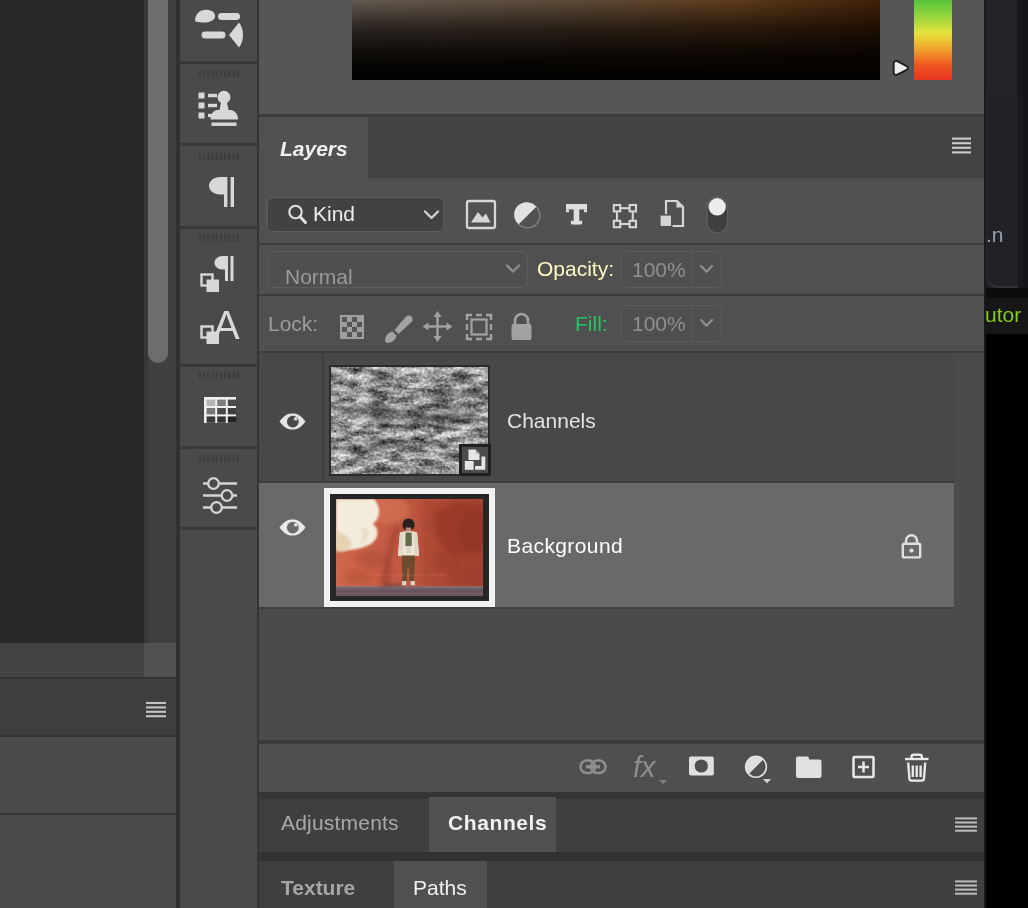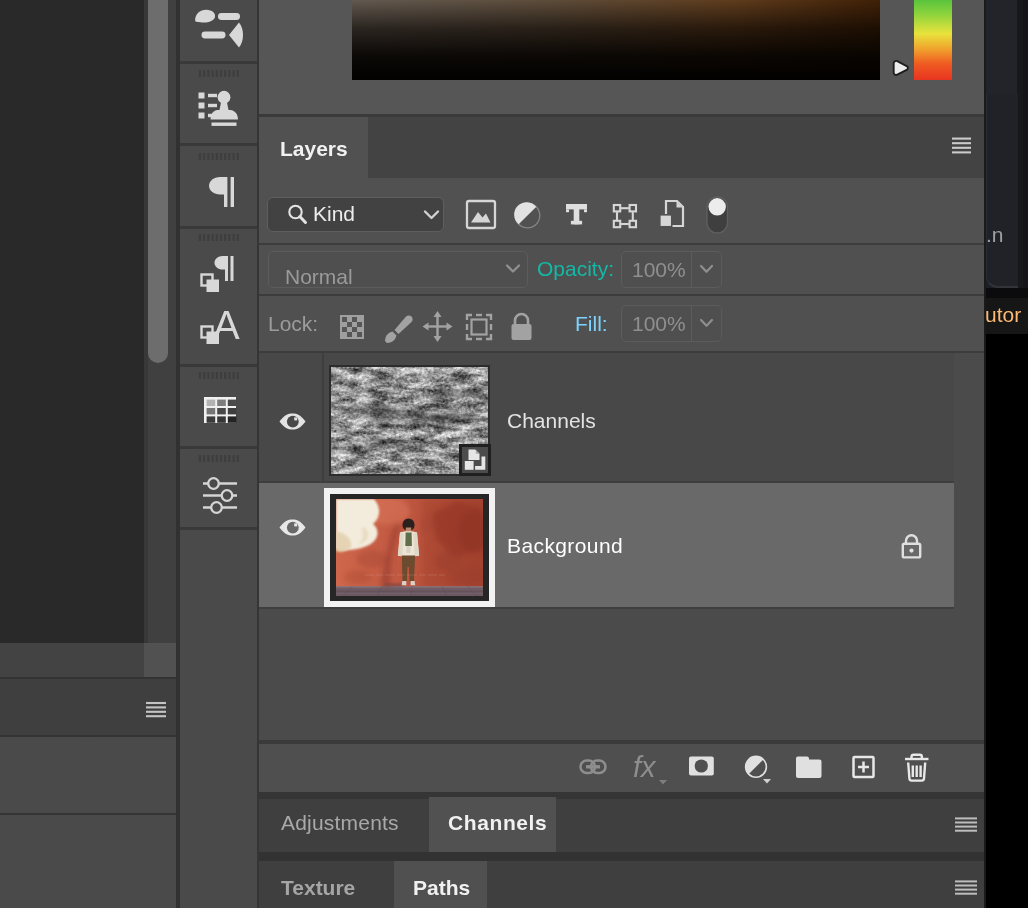--- a/index.html
+++ b/index.html
@@ -147,21 +147,21 @@
   <div class="abs" style="left:914px;top:0;width:38px;height:80px;
        background:linear-gradient(to bottom,#59c33c 0%,#8ed43c 18%,#e8e33c 42%,#f0a02c 62%,#ef5a22 80%,#e83420 100%);"></div>
 
   <svg class="abs" style="left:892px;top:57px;" width="21" height="21" viewBox="0 0 23 24">
     <path d="M5,4.5 L16.8,10.6 a2.6,2.6 0 0 1 0,3.8 L5,20.5 a2.9,2.9 0 0 1 -3.6,-2.9 L1.4,7.4 a2.9,2.9 0 0 1 3.6,-2.9 Z" fill="#ececec" stroke="#1e1e1e" stroke-width="2.2" stroke-linejoin="round"></path>
   </svg>
   <div class="abs" style="left:259px;top:114px;width:725px;height:3px;background:#3a3a3a;"></div>
 
   <div class="abs" style="left:259px;top:117px;width:725px;height:61px;background:#434343;"></div>
   <div class="abs" style="left:259px;top:117px;width:109px;height:61px;background:#515151;"></div>
-  <div class="abs txt" style="left:280px;top:138px;font-size:21px;line-height:21px;font-weight:bold;color:#f1f1f1;">Layers</div>
+  <div class="abs txt" style="left:280px;top:138px;font-size:21px;line-height:21px;font-weight:bold;color:#f1f1f1;font-style:italic;">Layers</div>
   <svg class="abs" style="left:952px;top:137px;" width="19" height="17" viewBox="0 0 19 17">
     <g stroke="#cbcbcb" stroke-width="2.1">
       <line x1="0" y1="1.6" x2="19" y2="1.6"></line>
         <line x1="0" y1="6.2" x2="19" y2="6.2"></line>
       <line x1="0" y1="10.8" x2="19" y2="10.8"></line>
         <line x1="0" y1="15.4" x2="19" y2="15.4"></line>
     </g>
   </svg>
 
   <div class="abs" style="left:259px;top:178px;width:725px;height:66px;background:#515151;"></div>
@@ -216,21 +216,21 @@
   </svg>
   <div class="abs" style="left:259px;top:243px;width:725px;height:2px;background:#3c3c3c;"></div>
 
   <div class="abs" style="left:259px;top:245px;width:725px;height:49px;background:#505050;"></div>
   <div class="abs" style="left:268px;top:251px;width:260px;height:37px;background:#4f4f4f;
        border:1px solid #5c5c5c;border-radius:5px;box-sizing:border-box;"></div>
   <div class="abs txt" style="left:285px;top:266px;font-size:21px;line-height:21px;color:#9a9a9a;">Normal</div>
   <svg class="abs" style="left:505px;top:263px;" width="16" height="12" viewBox="0 0 16 12">
     <path d="M2,2.5 L8,8.5 L14,2.5" fill="none" stroke="#8f8f8f" stroke-width="2.3" stroke-linecap="round" stroke-linejoin="round"></path>
   </svg>
-  <div class="abs txt" style="left:537px;top:258px;font-size:21px;line-height:21px;color:#14b8a6;">Opacity:</div>
+  <div class="abs txt" style="left:537px;top:258px;font-size:21px;line-height:21px;color:#fef9c3;">Opacity:</div>
   <div class="abs" style="left:621px;top:251px;width:71px;height:37px;background:#4f4f4f;
        border:1px solid #5c5c5c;border-radius:5px 0 0 5px;box-sizing:border-box;"></div>
   <div class="abs" style="left:691px;top:251px;width:31px;height:37px;background:#4f4f4f;
        border:1px solid #5c5c5c;border-radius:0 5px 5px 0;box-sizing:border-box;"></div>
   <div class="abs txt" style="left:632px;top:259px;font-size:21px;line-height:21px;color:#8f8f8f;">100%</div>
   <svg class="abs" style="left:699px;top:264px;" width="15" height="11" viewBox="0 0 15 11">
     <path d="M2,2 L7.5,7.8 L13,2" fill="none" stroke="#8f8f8f" stroke-width="2.2" stroke-linecap="round" stroke-linejoin="round"></path>
   </svg>
   <div class="abs" style="left:259px;top:294px;width:725px;height:2px;background:#3c3c3c;"></div>
 
@@ -278,21 +278,21 @@
         <line x1="27" y1="14" x2="27" y2="20" stroke-width="2.4"></line>
         <rect x="7.5" y="9.5" width="15" height="15" stroke-width="2.2"></rect>
       </g>
 
       <g transform="translate(176,0)">
         <path d="M5,15 v-4.5 a6.5,6.5 0 0 1 13,0 V15" fill="none" stroke="#a2a2a2" stroke-width="2.6"></path>
         <rect x="1.5" y="14" width="20" height="16" rx="2"></rect>
       </g>
     </g>
   </svg>
-  <div class="abs txt" style="left:575px;top:313px;font-size:21px;line-height:21px;color:#7dd3fc;">Fill:</div>
+  <div class="abs txt" style="left:575px;top:313px;font-size:21px;line-height:21px;color:#22c55e;">Fill:</div>
   <div class="abs" style="left:621px;top:305px;width:71px;height:37px;background:#4f4f4f;
        border:1px solid #5c5c5c;border-radius:5px 0 0 5px;box-sizing:border-box;"></div>
   <div class="abs" style="left:691px;top:305px;width:31px;height:37px;background:#4f4f4f;
        border:1px solid #5c5c5c;border-radius:0 5px 5px 0;box-sizing:border-box;"></div>
   <div class="abs txt" style="left:632px;top:313px;font-size:21px;line-height:21px;color:#8f8f8f;">100%</div>
   <svg class="abs" style="left:699px;top:318px;" width="15" height="11" viewBox="0 0 15 11">
     <path d="M2,2 L7.5,7.8 L13,2" fill="none" stroke="#8f8f8f" stroke-width="2.2" stroke-linecap="round" stroke-linejoin="round"></path>
   </svg>
   <div class="abs" style="left:259px;top:351px;width:725px;height:2px;background:#3c3c3c;"></div>
 
@@ -487,35 +487,35 @@
         <line x1="0" y1="5.5" x2="19" y2="5.5"></line>
       <line x1="0" y1="9.6" x2="19" y2="9.6"></line>
         <line x1="0" y1="13.7" x2="19" y2="13.7"></line>
     </g>
   </svg>
   <div class="abs" style="left:259px;top:852px;width:725px;height:9px;background:#323232;"></div>
 
   <div class="abs" style="left:259px;top:861px;width:725px;height:47px;background:#3f3f3f;"></div>
   <div class="abs" style="left:394px;top:861px;width:93px;height:47px;background:#505050;"></div>
   <div class="abs txt" style="left:281px;top:877px;font-size:21px;line-height:21px;font-weight:bold;color:#a5a5a5;">Texture</div>
-  <div class="abs txt" style="left:413px;top:877px;font-size:21px;line-height:21px;font-weight:bold;color:#f1f1f1;">Paths</div>
+  <div class="abs txt" style="left:413px;top:877px;font-size:21px;line-height:21px;font-weight:normal;color:#f1f1f1;">Paths</div>
   <svg class="abs" style="left:955px;top:880px;" width="22" height="15" viewBox="0 0 19 15" preserveAspectRatio="none">
     <g stroke="#bdbdbd" stroke-width="2.0">
       <line x1="0" y1="1.4" x2="19" y2="1.4"></line>
         <line x1="0" y1="5.5" x2="19" y2="5.5"></line>
       <line x1="0" y1="9.6" x2="19" y2="9.6"></line>
         <line x1="0" y1="13.7" x2="19" y2="13.7"></line>
     </g>
   </svg>
 
   <div class="abs" style="left:984px;top:0;width:44px;height:908px;background:#000;"></div>
   <div class="abs" style="left:984px;top:0;width:2px;height:908px;background:#1a1a1a;"></div>
   <div class="abs" style="left:986px;top:0;width:42px;height:298px;background:#1e1f24;"></div>
   <div class="abs" style="left:986px;top:0;width:31px;height:94px;background:#23242a;"></div>
   <div class="abs" style="left:1017px;top:0;width:6px;height:298px;background:#17181c;"></div>
   <div class="abs" style="left:1023px;top:0;width:5px;height:298px;background:#141519;"></div>
   <div class="abs" style="left:986px;top:94px;width:31px;height:192px;background:#212227;border-bottom-left-radius:12px;border-bottom:2px solid #33343a;border-left:1px solid #2a2b31;"></div>
   <div class="abs txt" style="left:986px;top:224px;font-size:21px;line-height:21px;color:#9aa0a6;">.n</div>
   <div class="abs" style="left:986px;top:288px;width:42px;height:10px;background:#0b0b0d;"></div>
   <div class="abs" style="left:986px;top:298px;width:42px;height:36px;background:#161616;"></div>
-  <div class="abs txt" style="left:985px;top:303px;font-size:21px;color:#fdba74;">utor</div>
+  <div class="abs txt" style="left:985px;top:303px;font-size:21px;color:#84cc16;">utor</div>
 
 </div>
 
 </body></html>

